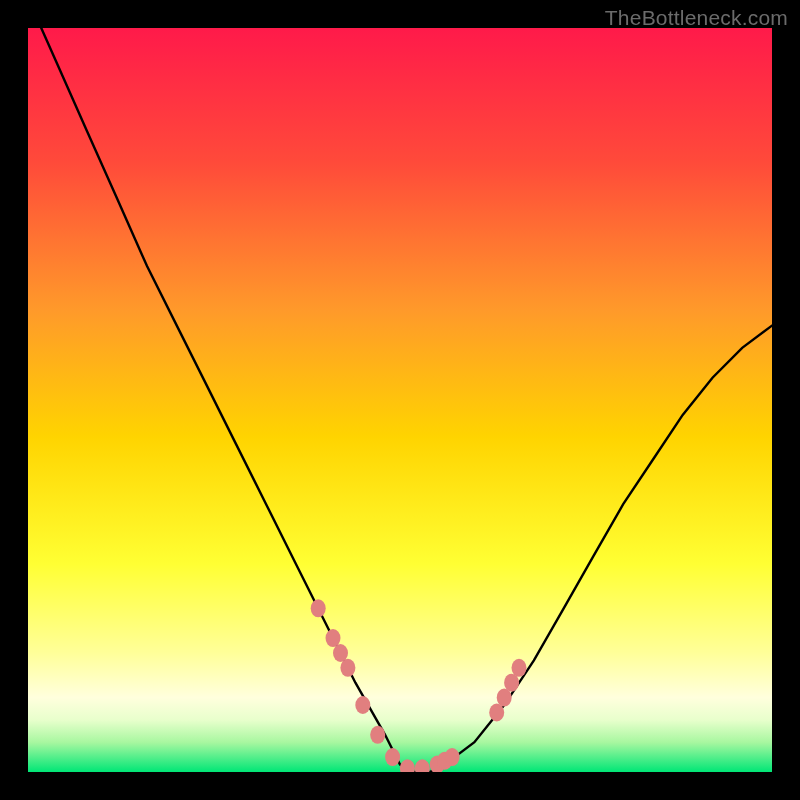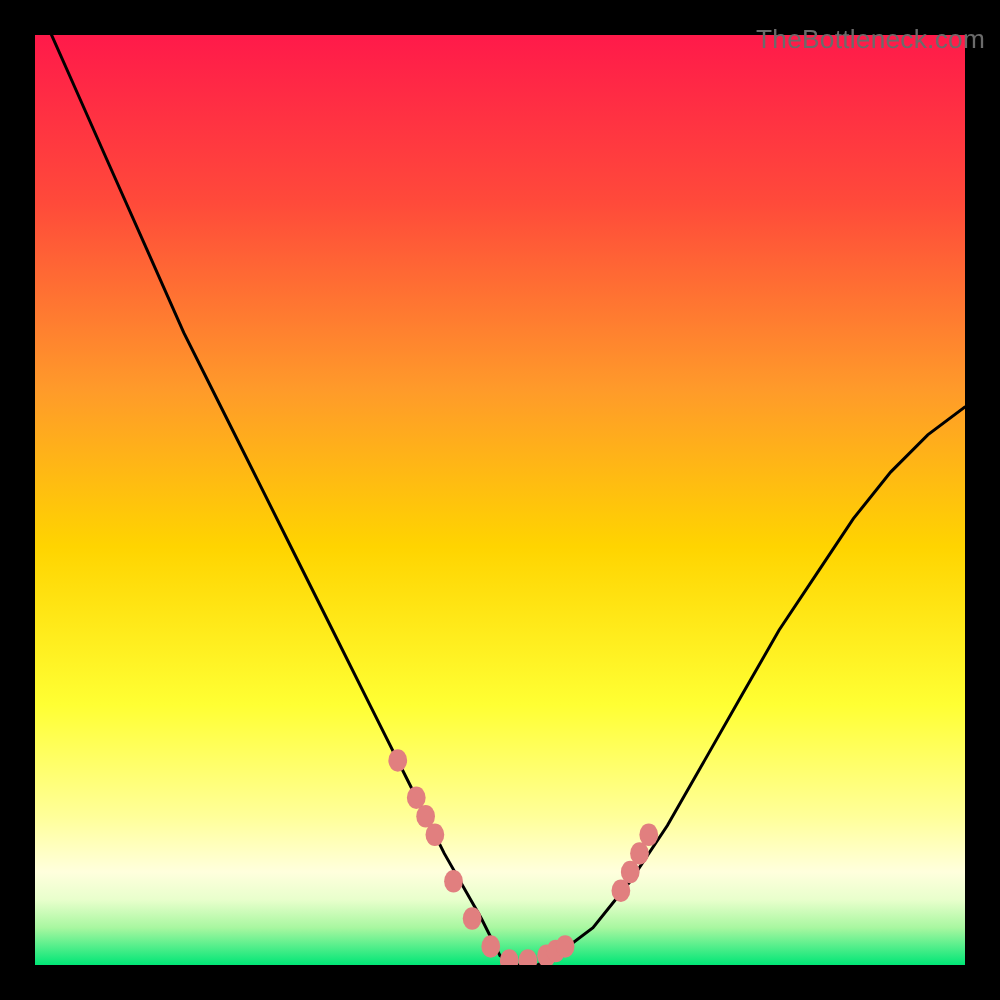--- a/index.html
+++ b/index.html
@@ -21,21 +21,21 @@
   }
   .plot {
     position: absolute;
     left: 0;
     top: 0;
     width: 744px;
     height: 744px;
   }
   .attribution {
     position: absolute;
-    top: 20px;
+    top: 6px;
     right: 12px;
     color: #6b6b6b;
     font-size: 21px;
     letter-spacing: 0.2px;
     font-weight: 400;
   }
 </style>
 </head>
 <body>
 

